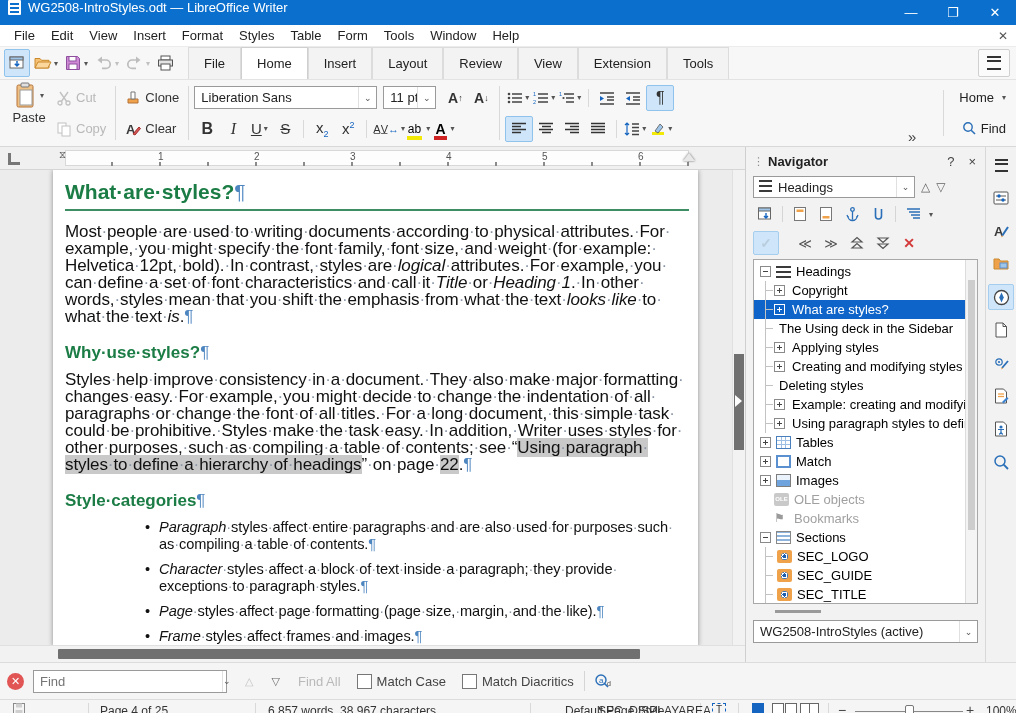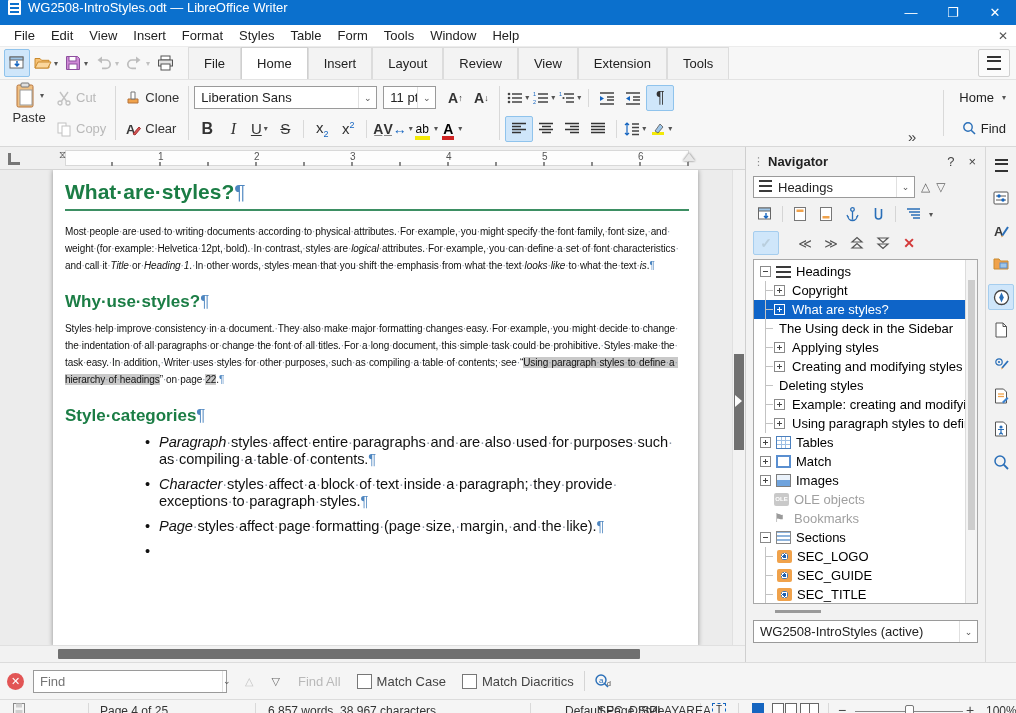--- a/index.html
+++ b/index.html
@@ -65,21 +65,21 @@
   .ruler-ticks{position:absolute;left:65px;width:624px;top:15px;height:4px;background:repeating-linear-gradient(90deg,transparent 0 46px,#8a8a8a 46px 48px);}
   .corner-L{position:absolute;left:8px;top:6px;width:9px;height:9px;border-left:3px solid #777;border-bottom:3px solid #777;}
   .ind-left{position:absolute;left:59px;top:2px;color:#555;font-size:10px;}
   .marker{position:absolute;width:0;height:0;}
   .m-tri-up{border-left:6px solid transparent;border-right:6px solid transparent;border-bottom:8px solid #e8e8e8;filter:drop-shadow(0 0 1px #666);}
   
   .docwrap{height:477px;position:relative;background:#ececec;overflow:hidden;}
   .page{position:absolute;left:53px;top:0;width:645px;height:477px;background:#fff;box-shadow:0 0 5px rgba(0,0,0,.4);padding:6px 9px 0 12px;box-sizing:border-box;overflow:hidden;}
   .doc-h1{color:#1b7d45;font-size:21px;font-weight:bold;margin:4px 0 12px;padding-bottom:5px;border-bottom:2px solid #3d8f63;}
   .doc-h2{color:#1b7d45;font-size:17px;font-weight:bold;margin:18px 0 8px;}
-  .doc-p{font-size:10px;line-height:17px;color:#111;margin:0 0 12px;letter-spacing:-0.1px;}
+  .doc-p{font-size:17px;line-height:17px;color:#111;margin:0 0 12px;letter-spacing:-0.1px;}
   .doc-li{display:flex;font-size:14.6px;line-height:17px;color:#111;margin:0 0 8px;padding-left:80px;letter-spacing:-0.1px;}
   .doc-li .bullet{width:14px;flex:0 0 14px;}
   .it{font-style:italic;}
   .shaded{background:#c9c9c9;}
   .sp{color:#8a97a8;}
   .doc-h1 .sp,.doc-h2 .sp{color:inherit;}
   .pk{color:#4e86c0;font-weight:normal;}
   .vscroll{position:absolute;right:0;top:0;bottom:0;width:12px;background:#f2f2f2;border-left:1px solid #e0e0e0;}
   .vthumb{position:absolute;left:1px;right:1px;top:184px;height:96px;background:#707070;}
   .vthumb .showarrow{position:absolute;left:1px;top:41px;width:0;height:0;border-top:6px solid transparent;border-bottom:6px solid transparent;border-left:7px solid #fdfdfd;}
@@ -321,21 +321,21 @@
           </span>
         <span class="sep" style="height:18px;"></span>
         <span class="ibtn">
             <span class="glyph">x<sub style="color:#1565c0;">2</sub></span>
           </span>
         <span class="ibtn">
             <span class="glyph">x<sup style="color:#1565c0;">2</sup></span>
           </span>
         <span class="sep" style="height:18px;"></span>
         <span class="ibtn">
-            <span style="font-size:14px;font-weight:bold;color:#333;">A̲V̲<span style="color:#1565c0;">↔</span></span>
+            <span style="font-size:11px;font-weight:normal;color:#333;">A̲V̲<span style="color:#1565c0;">↔</span></span>
             <span class="ddv">▾</span>
           </span>
         <span class="ibtn">
             <span class="acolor abyellow" style="font-weight:normal;font-size:12px;">ab</span>
             <span class="ddv" style="margin-left:5px;">▾</span>
           </span>
         <span class="ibtn">
             <span class="acolor">A</span>
             <span class="ddv" style="margin-left:5px;">▾</span>
           </span>
@@ -465,20 +465,21 @@
             <div class="doc-li">
               <span class="bullet">•</span>
               <span class="li-text"><span class="it ">Character</span><span><span class="sp">·</span>​styles<span class="sp">·</span>​affect<span class="sp">·</span>​a<span class="sp">·</span>​block<span class="sp">·</span>​of<span class="sp">·</span>​text<span class="sp">·</span>​inside<span class="sp">·</span>​a<span class="sp">·</span>​paragraph;<span class="sp">·</span>​they<span class="sp">·</span>​provide<span class="sp">·</span>​exceptions<span class="sp">·</span>​to<span class="sp">·</span>​paragraph<span class="sp">·</span>​styles.</span><span class="pk">¶</span></span>
             </div>
             <div class="doc-li">
               <span class="bullet">•</span>
               <span class="li-text"><span class="it ">Page</span><span><span class="sp">·</span>​styles<span class="sp">·</span>​affect<span class="sp">·</span>​page<span class="sp">·</span>​formatting<span class="sp">·</span>​(page<span class="sp">·</span>​size,<span class="sp">·</span>​margin,<span class="sp">·</span>​and<span class="sp">·</span>​the<span class="sp">·</span>​like).</span><span class="pk">¶</span></span>
             </div>
             <div class="doc-li">
               <span class="bullet">•</span>
+              <span class="li-text"><span class="it ">Frame</span><span><span class="sp">·</span>​styles<span class="sp">·</span>​affect<span class="sp">·</span>​frames<span class="sp">·</span>​and<span class="sp">·</span>​images.</span><span class="pk">¶</span></span>
             </div>
           </div>
         <div class="vscroll">
           <div class="vthumb">
             <span class="showarrow"></span>
           </div>
         </div>
       </div>
       <div class="hscrollrow">
         <div class="hthumb"></div>

